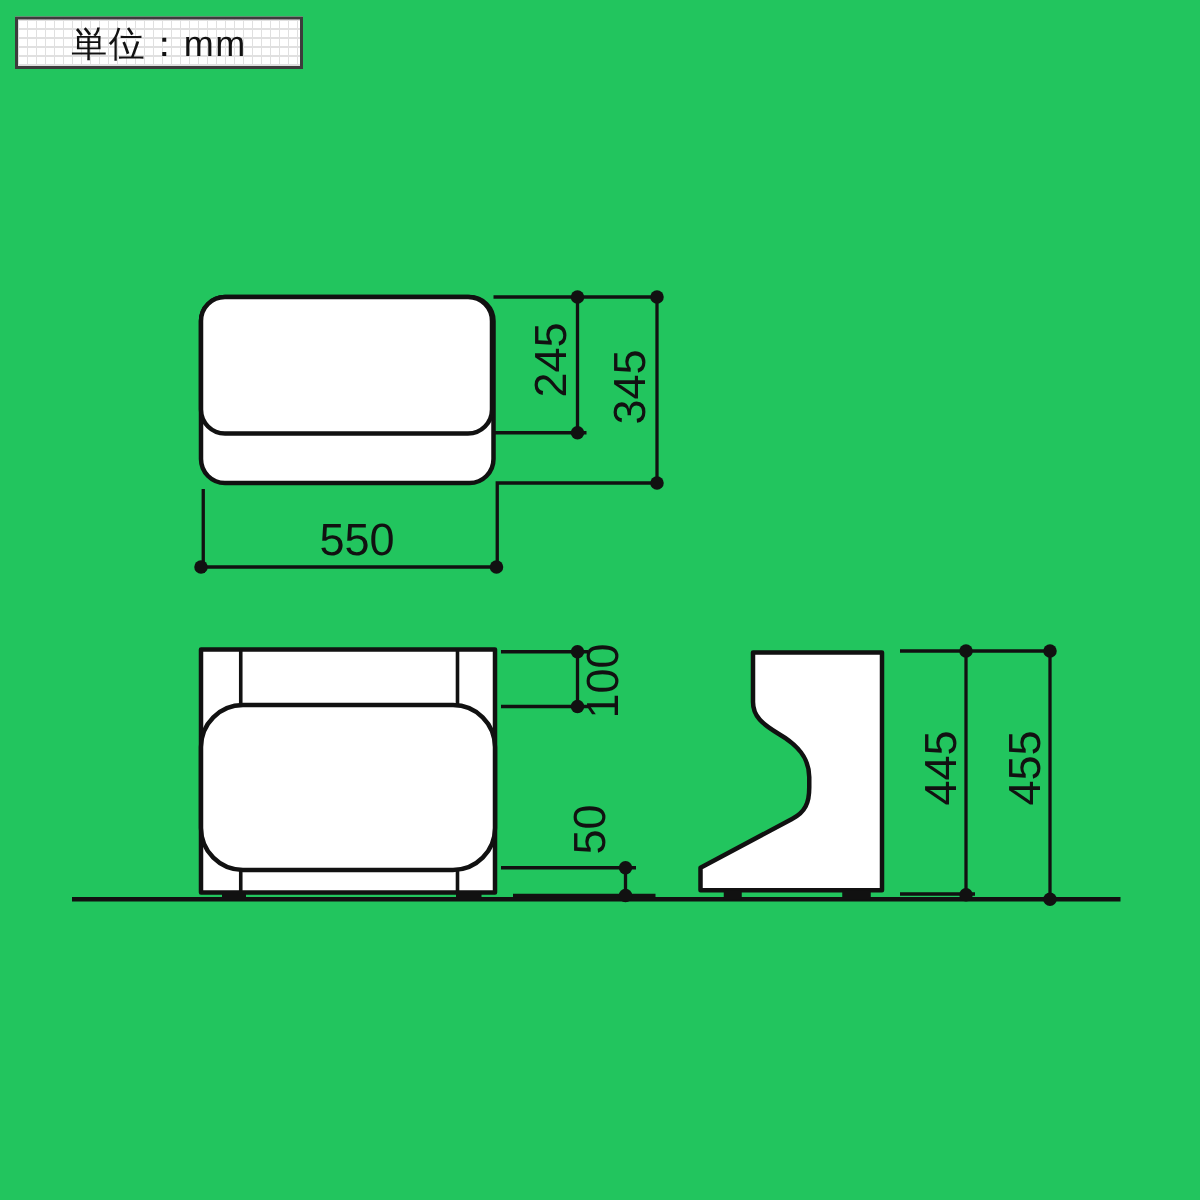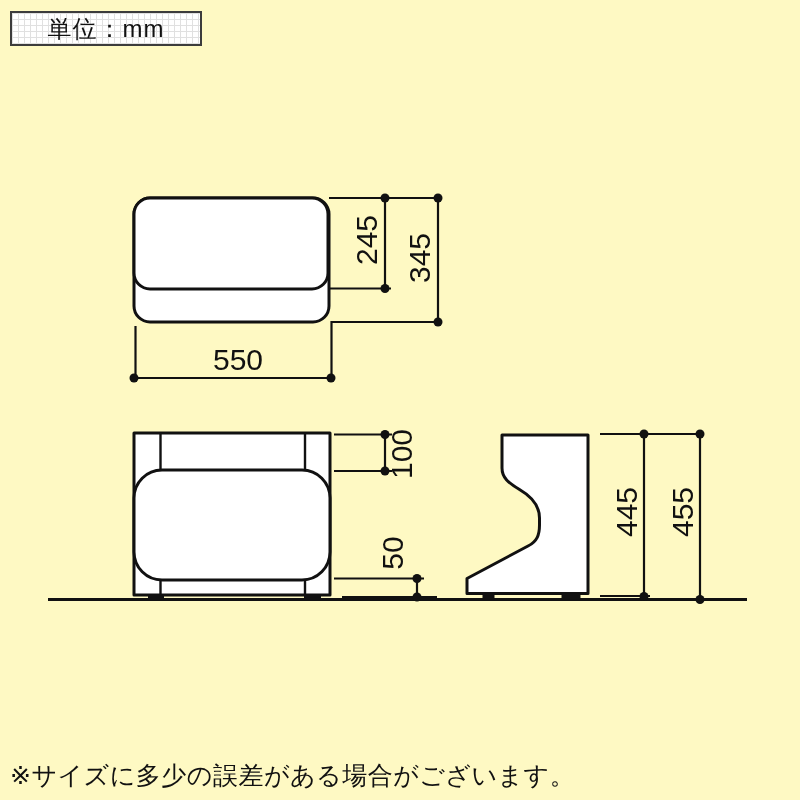--- a/index.html
+++ b/index.html
@@ -4,21 +4,21 @@
 <style>
   html, body {
     margin: 0;
     padding: 0;
     background: #ffffff;
   }
   .page {
     position: relative;
     width: 800px;
     height: 800px;
-    background: #fef9c3;
+    background: #22c55e;
     font-family: "Liberation Sans", "DejaVu Sans", sans-serif;
     overflow: hidden;
   }
   .unit-label {
     position: absolute;
     left: 10px;
     top: 11px;
     width: 188px;
     height: 31px;
     border: 2px solid #3c3c3c;
@@ -161,15 +161,14 @@
 
       <g>
         <path class="dimline" d="M700 434 V599.5"></path>
         <circle class="dot" cx="700" cy="434" r="4.5"></circle>
         <circle class="dot" cx="700" cy="599.5" r="4.5"></circle>
         <text class="dim-text" x="693" y="512" text-anchor="middle" transform="rotate(-90 693 512)">455</text>
       </g>
     </g>
   </svg>
 
-  <div class="footnote">※サイズに多少の誤差がある場合がございます。</div>
 
 </div>
 
 </body></html>

